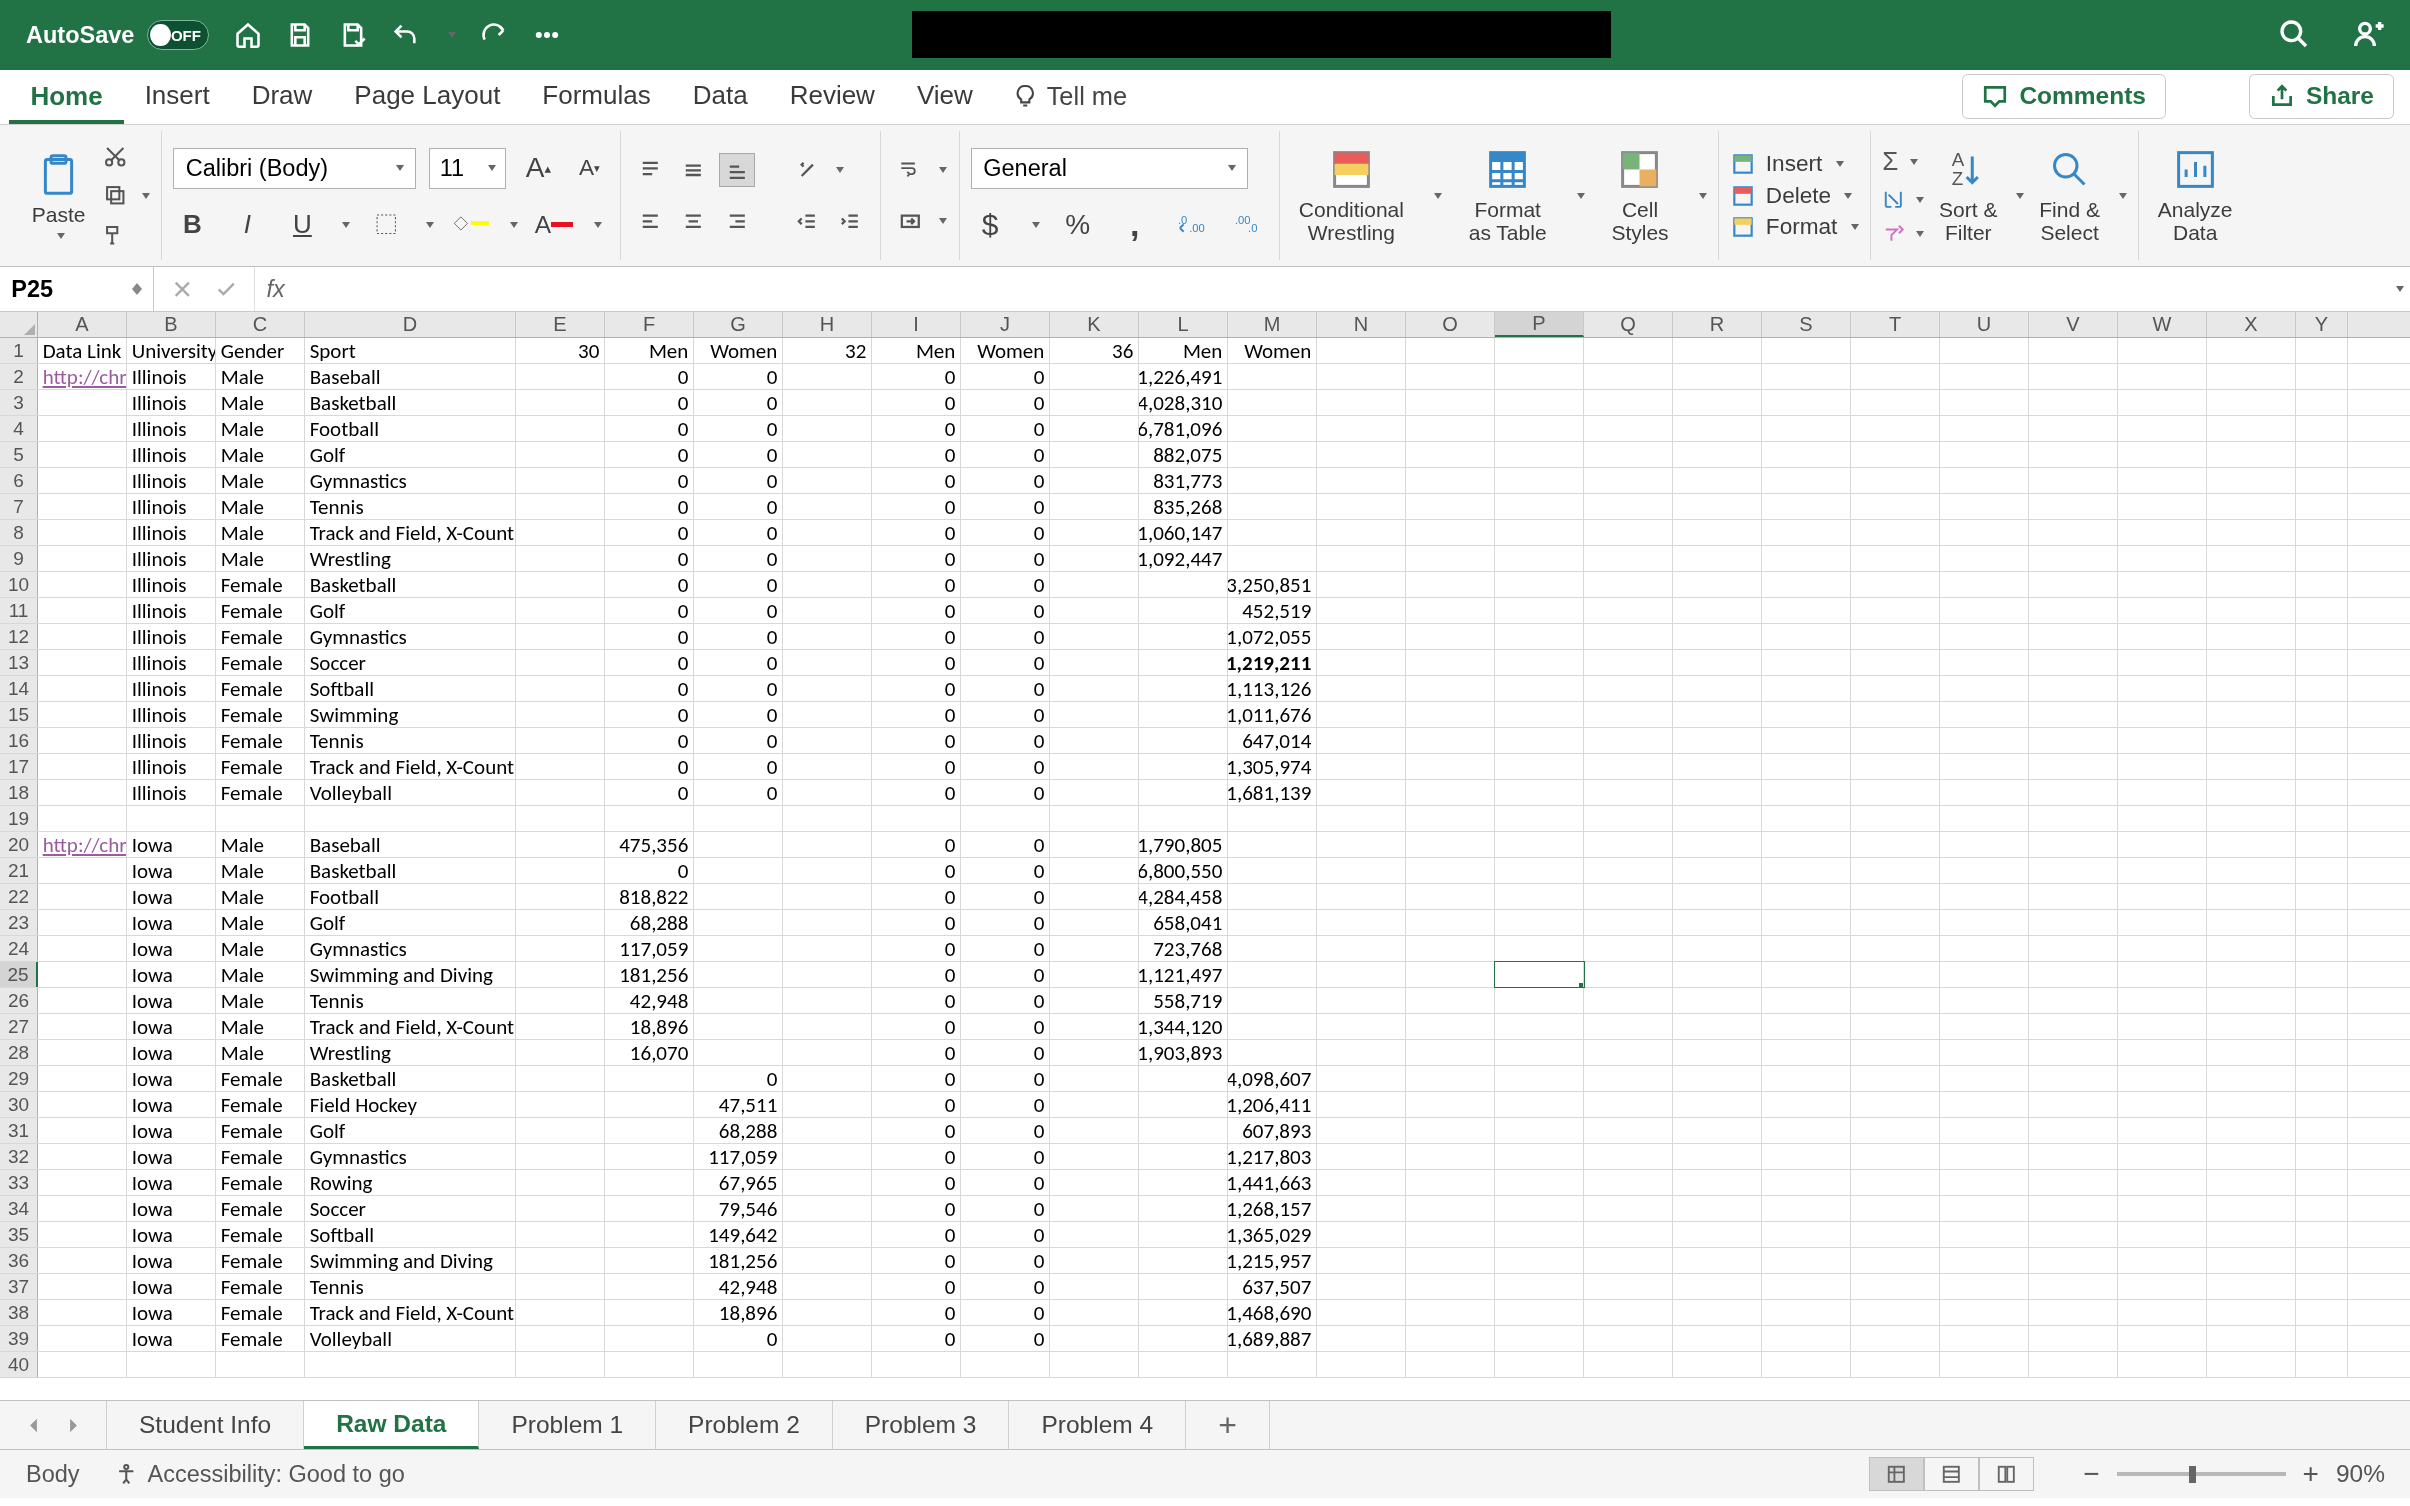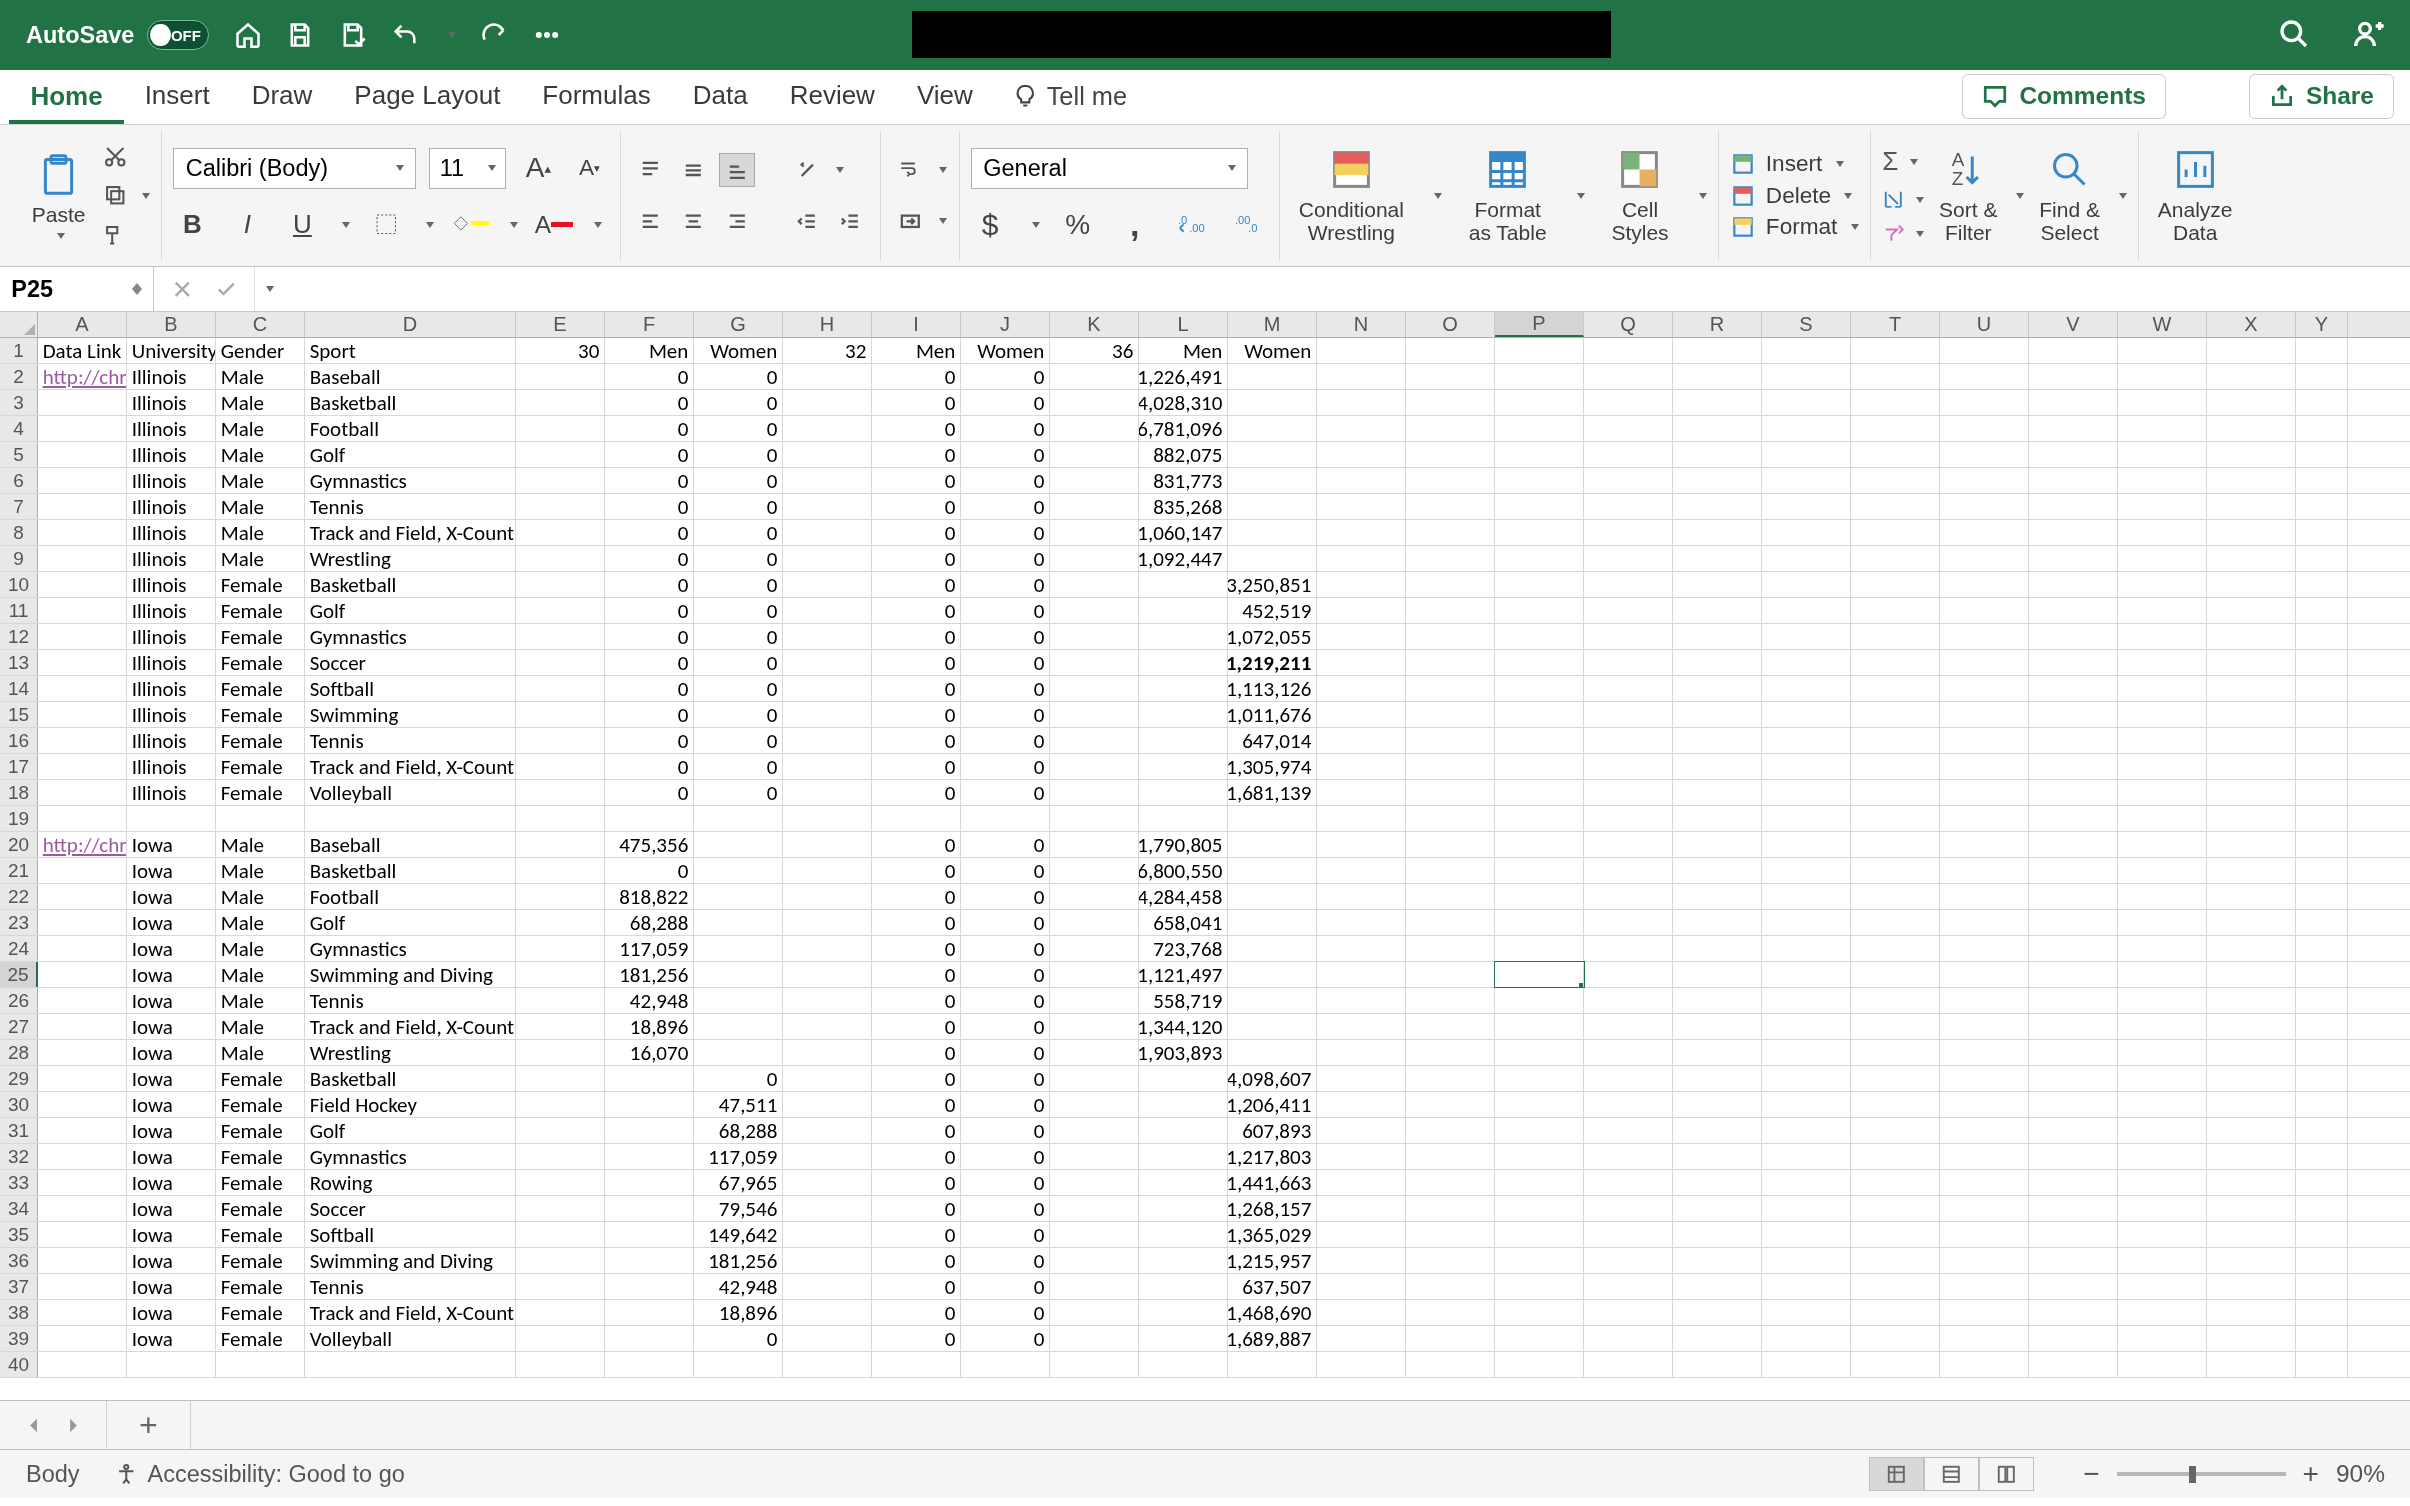--- a/index.html
+++ b/index.html
@@ -492,20 +492,23 @@
         </div>
       </div>
   <div class="fb-icons">
     <svg viewBox="0 0 24 24">
           <path d="M5 5l14 14 M19 5L5 19"></path>
         </svg>
     <svg viewBox="0 0 24 24">
           <path d="M4 12l5 5L20 6"></path>
         </svg>
   </div>
+  <div class="fbar">
+        <span class="fx">fx</span>
+      </div>
   <div class="fbar-dd">
         <div class="dd"></div>
       </div>
 </div>
 
 <div class="grid-wrap">
   <div class="colhdr" id="colhdr">
         <div class="corner"></div>
         <div class="ch" style="width: 89px;">A</div>
         <div class="ch" style="width: 89px;">B</div>
@@ -1659,20 +1662,28 @@
 
 <div class="sheettabs">
   <div class="st-nav">
     <svg viewBox="0 0 24 24">
           <path d="M15 4l-8 8 8 8"></path>
         </svg>
     <svg viewBox="0 0 24 24">
           <path d="M9 4l8 8-8 8"></path>
         </svg>
   </div>
+  <div id="sheets" style="display:flex;">
+        <div class="stab">Student Info</div>
+        <div class="stab active">Raw Data</div>
+        <div class="stab">Problem 1</div>
+        <div class="stab">Problem 2</div>
+        <div class="stab">Problem 3</div>
+        <div class="stab">Problem 4</div>
+      </div>
   <div class="stab add">+</div>
 </div>
 
 <div class="status">
   <span>Body</span>
   <span class="acc" style="display:flex;align-items:center;gap:9.4px;">
         <svg viewBox="0 0 24 24">
           <circle cx="12" cy="5" r="2"></circle>
           <path d="M5 9h14 M12 9v8 M9 21l3-4 3 4"></path>
         </svg>

